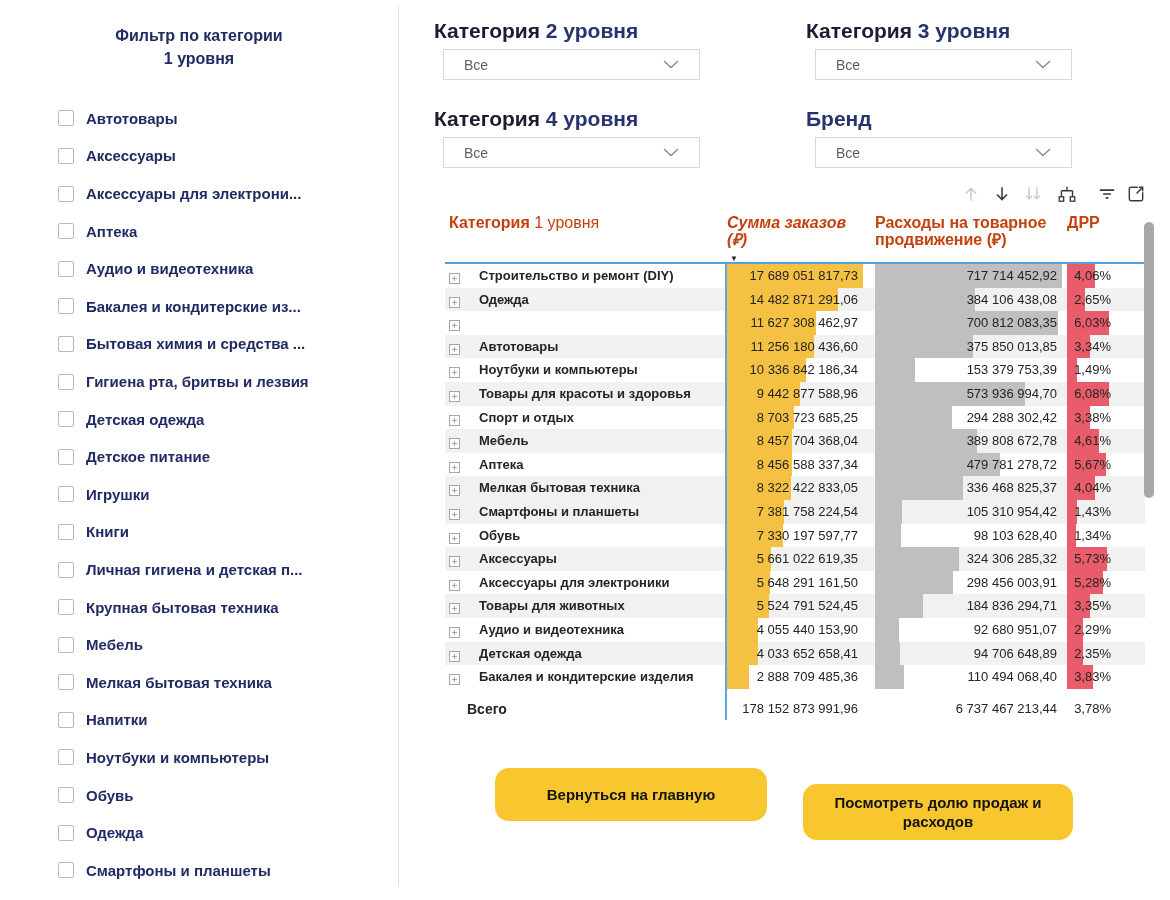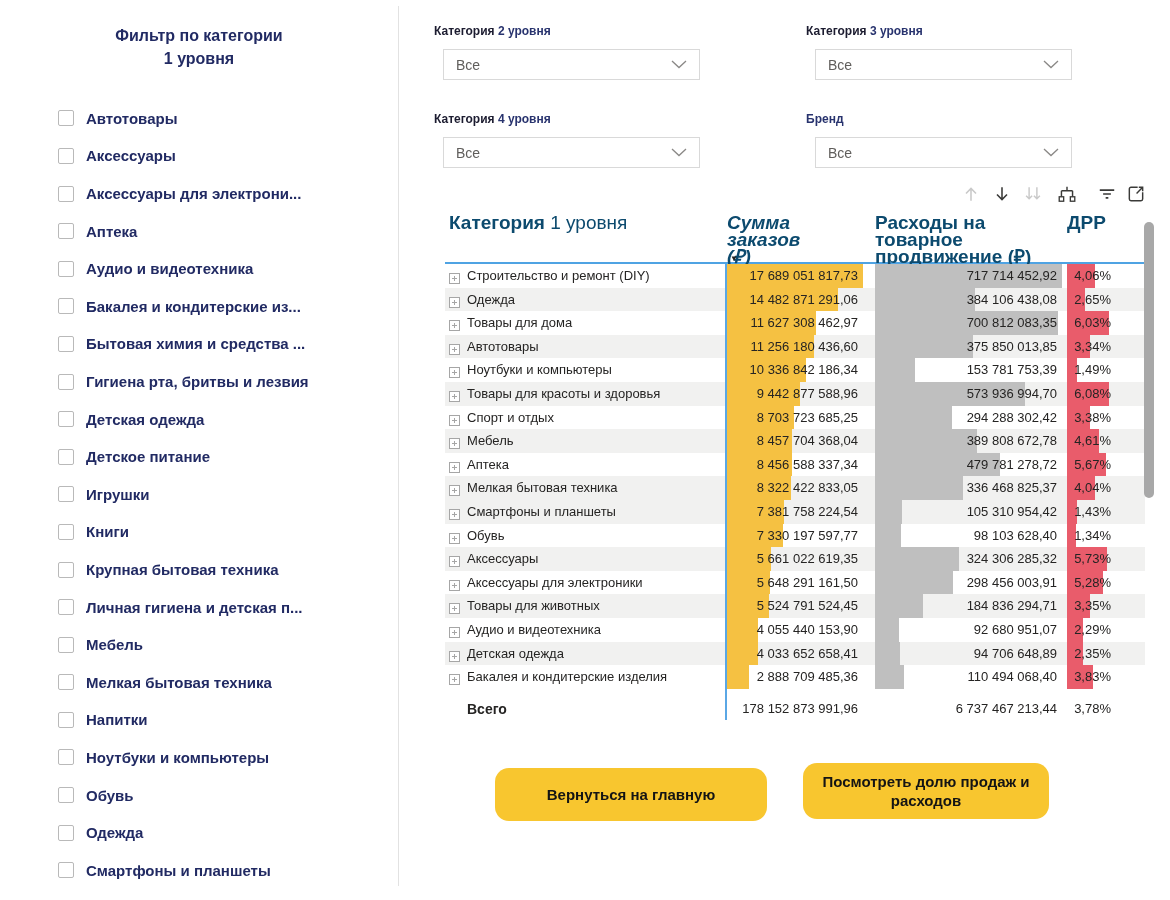--- a/index.html
+++ b/index.html
@@ -13,49 +13,49 @@
     color:#212A63; line-height:1.45; }
   #cb-list { margin-top:36px; padding-left:58px; }
   .cb-item { display:flex; align-items:center; height:24px; margin-bottom:13.6px; cursor:pointer; }
   .cb-box { width:16px; height:16px; border:1px solid #B9B9B9; border-radius:2px;
     background:#fff; margin-right:12px; flex:0 0 auto; }
   .cb-label { font-size:15px; font-weight:bold; color:#212A63; white-space:nowrap; }
   #v-sep { position:absolute; left:398px; top:6px; width:1px; height:880px; background:#E2E2E2; }
 
   
   .filter { position:absolute; width:260px; }
-  .filter h3 { font-size:12px; line-height:18px; }
+  .filter h3 { font-size:21px; line-height:18px; }
   .fl-main { color:#1C1C30; } .fl-accent { color:#28336E; }
   .select-box { margin-top:9px; margin-left:9px; width:257px; height:31px; border:1px solid #D9D9D9;
     background:#fff; display:flex; align-items:center; justify-content:space-between;
-    padding:0 12px; cursor:pointer; }
+    padding:0 20px; cursor:pointer; }
   .select-value { font-size:14px; color:#605E5C; }
   #f-c2 { left:434px; top:22px; } #f-c3 { left:806px; top:22px; }
   #f-c4 { left:434px; top:110px; } #f-brand { left:806px; top:110px; }
 
   
   #toolbar { position:absolute; left:961px; top:184px; width:200px; height:22px; }
   .tb-icon { position:absolute; top:0; width:20px; height:20px; cursor:pointer; }
 
   
   #table { position:absolute; left:445px; top:212px; width:700px; }
   #thead { position:relative; height:52px; border-bottom:2px solid #4FA3E3; }
-  .th { position:absolute; top:2px; font-size:19px; font-weight:bold; color:#0c4a6e; line-height:17px; cursor:pointer; }
+  .th { position:absolute; top:2px; font-size:16px; font-weight:bold; color:#c2410c; line-height:17px; cursor:pointer; }
   #th-cat { left:4px; width:270px; }
   #th-cat .th-rest { font-weight:normal; }
   #th-sum { left:282px; width:140px;font-style:italic; }
   #th-spend { left:430px; width:172px; }
   #th-drr { left:622px; width:44px; }
   #sort-ind { position:absolute; left:285px; top:42px; font-size:8px; color:#252423; }
 
   #rows-viewport { position:relative; height:434px; overflow:hidden; }
   .t-row { position:relative; height:23.6px; background:#fff; cursor:pointer; }
   .t-row.odd { background:#F1F1F0; }
-  .cell-label { position:absolute; left:22px; top:0; width:256px; font-size:13px; color:#252423;
-    line-height:23.6px; white-space:nowrap; overflow:hidden; z-index:2; }
+  .cell-label { position:absolute; left:34px; top:0; width:256px; font-size:13px; color:#252423;
+    line-height:23.6px; white-space:nowrap; overflow:hidden; z-index:2;font-weight:bold; }
   .exp-ico { position:absolute; left:4px; top:6px; width:11px; height:11px; z-index:2; }
   .bar { position:absolute; top:0; height:100%; z-index:0; }
   .bar-sum { left:282px; background:#F5C142; }
   .bar-spend { left:430px; background:#BFBFBF; }
   .bar-drr { left:622px; background:#E95C6B; }
   .num { position:absolute; top:0; font-size:13px; color:#252423; line-height:23.6px;
     text-align:right; z-index:1; }
   .num-sum { left:280px; width:133px;padding-left:12px; }
   .num-spend { left:430px; width:182px; }
   .num-drr { left:622px; width:44px; }
@@ -66,21 +66,21 @@
   #total-row .num { line-height:22px; }
 
   #scrollbar { position:absolute; left:1144px; top:222px; width:10px; height:276px;
     border-radius:5px; background:#A8A8A8; cursor:pointer; }
 
   
   .action-btn { position:absolute; background:#F8C62F; border:none; border-radius:14px;
     font-family:"Liberation Sans",sans-serif; font-size:15px; font-weight:bold; color:#141414;
     cursor:pointer; line-height:1.3; }
   #btn-home { left:495px; top:768px; width:272px; height:53px; }
-  #btn-share { left:803px; top:763px; width:246px; height:56px; }
+  #btn-share { left:803px; top:784px; width:270px; height:56px; }
 </style>
 </head>
 <body>
 
 <div id="page">
 
   <div id="sidebar">
     <div class="sb-title">
       <div>Фильтр по категории</div>
       <div>1 уровня</div>
@@ -129,25 +129,25 @@
         <div class="cb-item">
           <span class="cb-box"></span>
           <span class="cb-label">Игрушки</span>
         </div>
         <div class="cb-item">
           <span class="cb-box"></span>
           <span class="cb-label">Книги</span>
         </div>
         <div class="cb-item">
           <span class="cb-box"></span>
+          <span class="cb-label">Личная гигиена и детская п...</span>
+        </div>
+        <div class="cb-item">
+          <span class="cb-box"></span>
           <span class="cb-label">Крупная бытовая техника</span>
-        </div>
-        <div class="cb-item">
-          <span class="cb-box"></span>
-          <span class="cb-label">Личная гигиена и детская п...</span>
         </div>
         <div class="cb-item">
           <span class="cb-box"></span>
           <span class="cb-label">Мебель</span>
         </div>
         <div class="cb-item">
           <span class="cb-box"></span>
           <span class="cb-label">Мелкая бытовая техника</span>
         </div>
         <div class="cb-item">
@@ -275,21 +275,20 @@
           <div class="bar bar-drr" style="width:18px"></div>
           <div class="num num-sum">14 482 871 291,06</div>
           <div class="num num-spend">384 106 438,08</div>
           <div class="num num-drr">2,65%</div>
         </div>
         <div class="t-row">
           <span class="exp-ico"><svg width="11" height="11" viewBox="0 0 11 11">
               <rect x="0.5" y="0.5" width="10" height="10" fill="#fff" stroke="#A6A6A6"></rect>
               <path d="M3 5.5 h5 M5.5 3 v5" stroke="#A6A6A6" stroke-width="1"></path>
             </svg></span>
-          <div class="cell-label">Товары для дома</div>
           <div class="bar bar-sum" style="width:89px"></div>
           <div class="bar bar-spend" style="width:183px"></div>
           <div class="bar bar-drr" style="width:42px"></div>
           <div class="num num-sum">11 627 308 462,97</div>
           <div class="num num-spend">700 812 083,35</div>
           <div class="num num-drr">6,03%</div>
         </div>
         <div class="t-row odd">
           <span class="exp-ico"><svg width="11" height="11" viewBox="0 0 11 11">
               <rect x="0.5" y="0.5" width="10" height="10" fill="#fff" stroke="#A6A6A6"></rect>
@@ -306,21 +305,21 @@
         <div class="t-row">
           <span class="exp-ico"><svg width="11" height="11" viewBox="0 0 11 11">
               <rect x="0.5" y="0.5" width="10" height="10" fill="#fff" stroke="#A6A6A6"></rect>
               <path d="M3 5.5 h5 M5.5 3 v5" stroke="#A6A6A6" stroke-width="1"></path>
             </svg></span>
           <div class="cell-label">Ноутбуки и компьютеры</div>
           <div class="bar bar-sum" style="width:79px"></div>
           <div class="bar bar-spend" style="width:40px"></div>
           <div class="bar bar-drr" style="width:10px"></div>
           <div class="num num-sum">10 336 842 186,34</div>
-          <div class="num num-spend">153 781 753,39</div>
+          <div class="num num-spend">153 379 753,39</div>
           <div class="num num-drr">1,49%</div>
         </div>
         <div class="t-row odd">
           <span class="exp-ico"><svg width="11" height="11" viewBox="0 0 11 11">
               <rect x="0.5" y="0.5" width="10" height="10" fill="#fff" stroke="#A6A6A6"></rect>
               <path d="M3 5.5 h5 M5.5 3 v5" stroke="#A6A6A6" stroke-width="1"></path>
             </svg></span>
           <div class="cell-label">Товары для красоты и здоровья</div>
           <div class="bar bar-sum" style="width:73px"></div>
           <div class="bar bar-spend" style="width:150px"></div>

